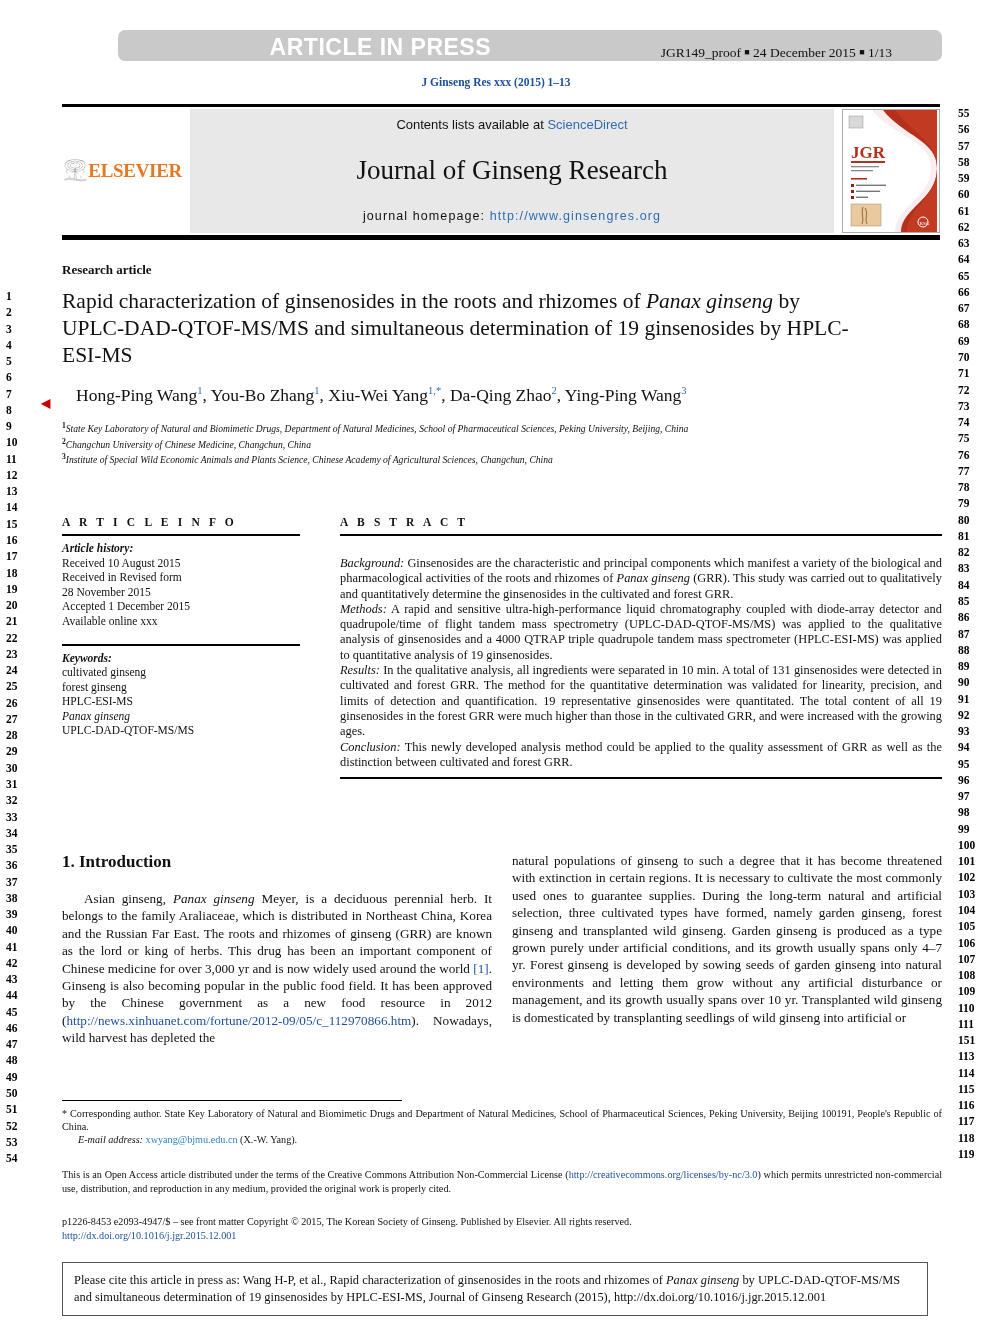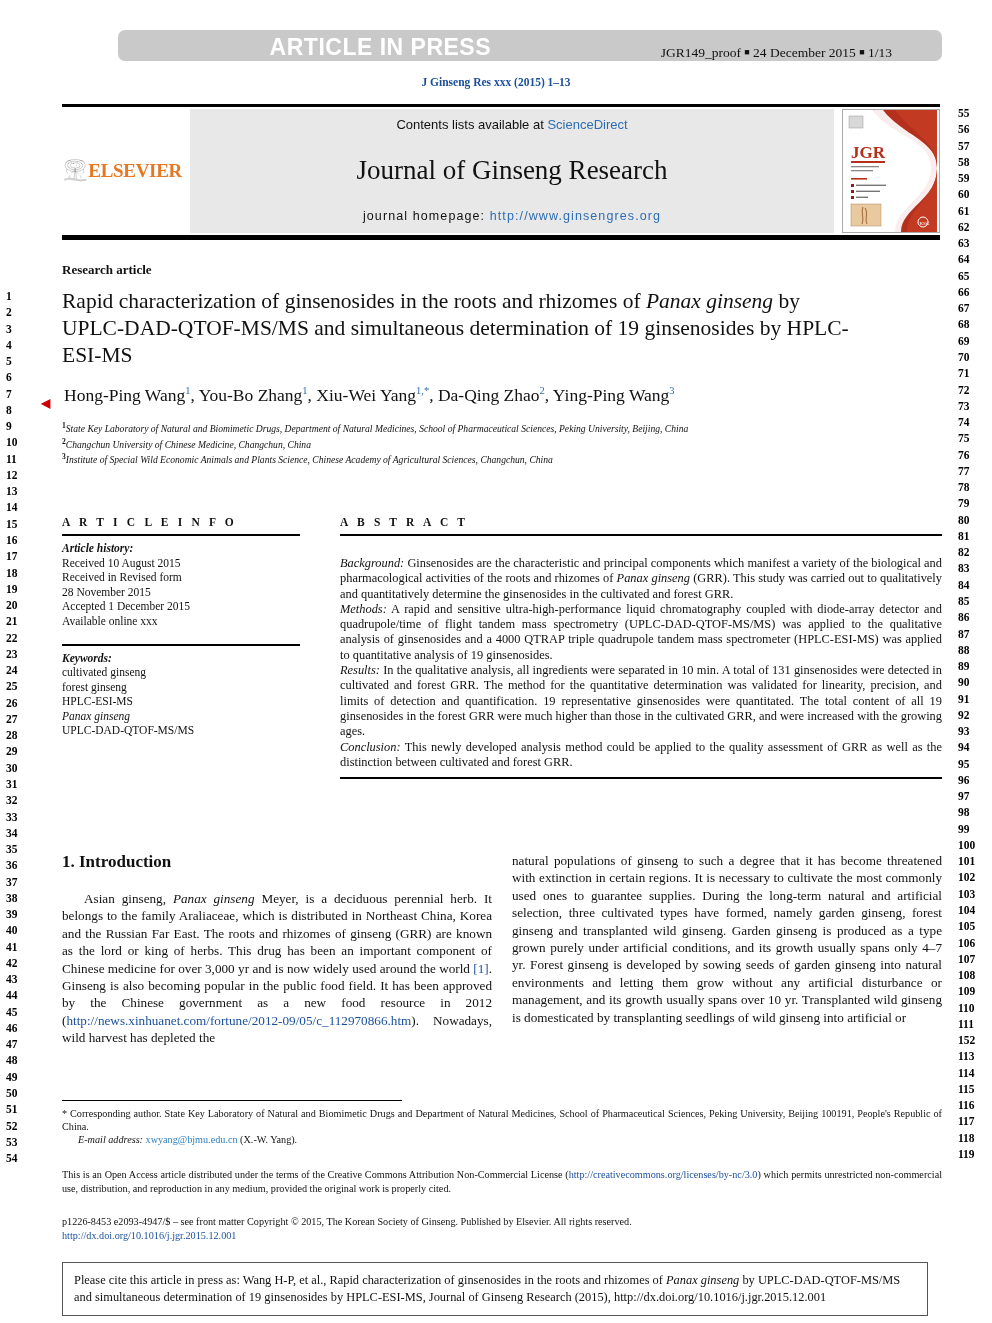--- a/index.html
+++ b/index.html
@@ -166,21 +166,21 @@
     width: 800px;
     font-family: "Liberation Serif", serif;
     font-size: 21.5px;
     line-height: 27px;
     color: #111;
   }
   #article-title i { font-style: italic; }
 
   #author-line {
     position: absolute;
-    left: 64px; top: 385px;
+    left: 76px; top: 385px;
     width: 860px;
     font-family: "Liberation Serif", serif;
     font-size: 17.5px;
     color: #111;
   }
   #author-line sup { font-size: 10.5px; color: #2e6db4; vertical-align: super; }
 
   #affiliations {
     position: absolute;
     left: 62px; top: 420px;
@@ -460,21 +460,21 @@
     <div>102</div>
     <div>103</div>
     <div>104</div>
     <div>105</div>
     <div>106</div>
     <div>107</div>
     <div>108</div>
     <div>109</div>
     <div>110</div>
     <div>111</div>
-    <div>152</div>
+    <div>151</div>
     <div>113</div>
     <div>114</div>
     <div>115</div>
     <div>116</div>
     <div>117</div>
     <div>118</div>
     <div>119</div>
   </div>
 <div id="author-marker">◀</div>
 

